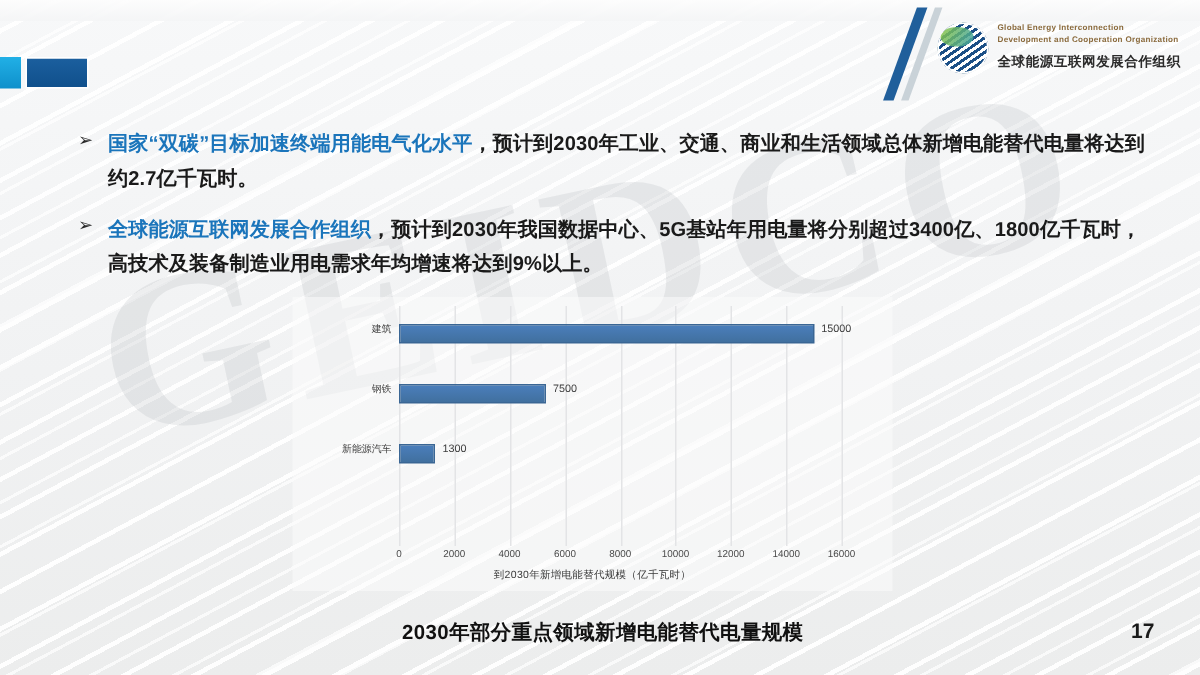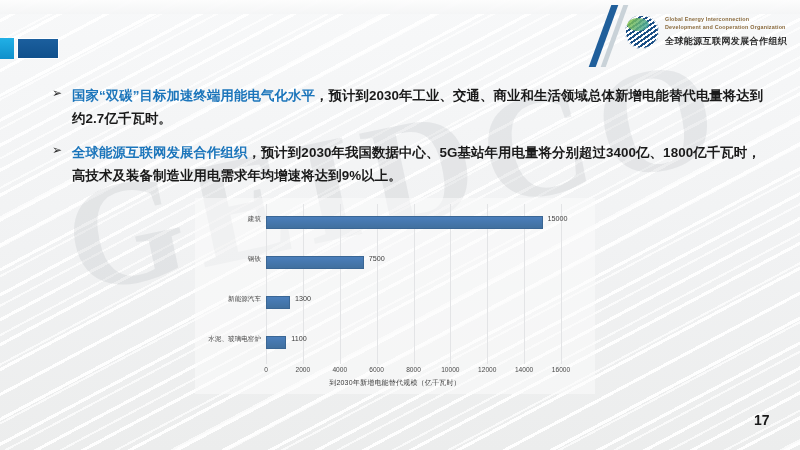--- a/index.html
+++ b/index.html
@@ -211,35 +211,31 @@
         <div class="bar-row" style="top: 25%; height: 25%;">
           <div class="cat-label">钢铁</div>
           <div class="bar" style="width: 33.125%; background: linear-gradient(rgb(74, 126, 187), rgb(65, 112, 159));"></div>
           <div class="bar-value" style="left: calc(33.125% + 5px);">7500</div>
         </div>
         <div class="bar-row" style="top: 50%; height: 25%;">
           <div class="cat-label">新能源汽车</div>
           <div class="bar" style="width: 8.125%; background: linear-gradient(rgb(74, 126, 187), rgb(65, 112, 159));"></div>
           <div class="bar-value" style="left: calc(8.125% + 5px);">1300</div>
         </div>
-        <div class="bar-row" style="top: 75%; height: 25%;">
-          <div class="cat-label">水泥、玻璃电窑炉</div>
-          <div class="bar" style="width: 6.875%; background: linear-gradient(rgb(74, 126, 187), rgb(65, 112, 159));"></div>
-          <div class="bar-value" style="left: calc(6.875% + 5px);">1100</div>
-        </div>
       </div>
     <div class="xticks" id="xticks">
         <div class="xtick" style="left: 0%;">0</div>
         <div class="xtick" style="left: 12.5%;">2000</div>
         <div class="xtick" style="left: 25%;">4000</div>
         <div class="xtick" style="left: 37.5%;">6000</div>
         <div class="xtick" style="left: 50%;">8000</div>
         <div class="xtick" style="left: 62.5%;">10000</div>
         <div class="xtick" style="left: 75%;">12000</div>
         <div class="xtick" style="left: 87.5%;">14000</div>
         <div class="xtick" style="left: 100%;">16000</div>
       </div>
     <div class="xaxis-title">到2030年新增电能替代规模（亿千瓦时）</div>
   </div>
 
+  <div class="caption">2030年部分重点领域新增电能替代电量规模</div>
   <div class="pageno">17</div>
 
 </div>
 
 </body></html>

